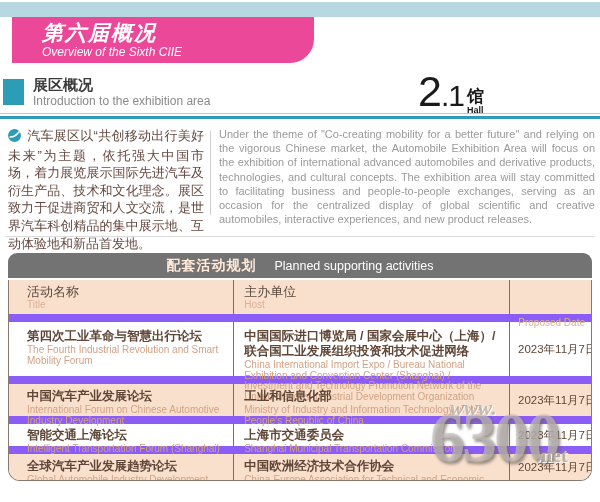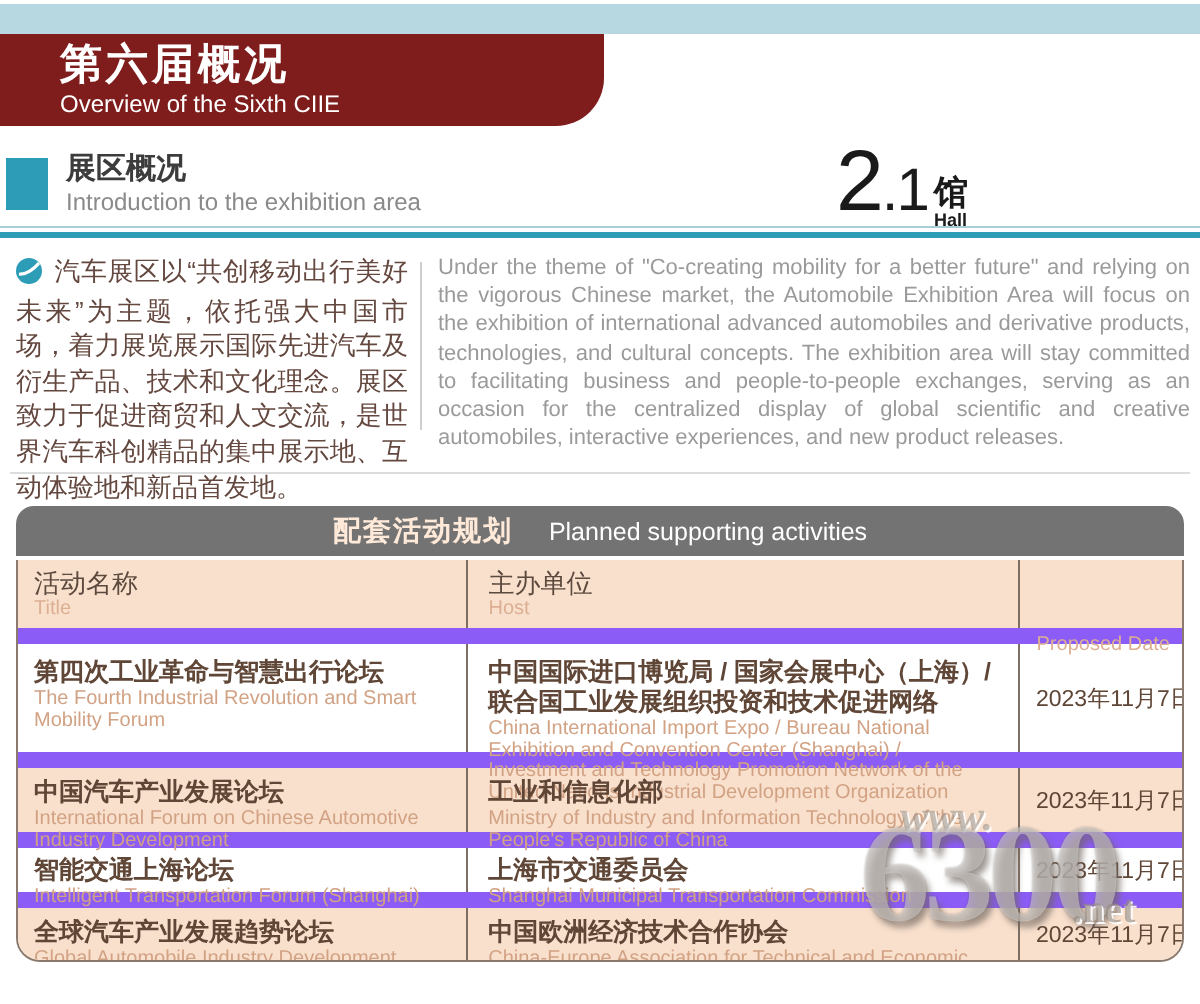--- a/index.html
+++ b/index.html
@@ -1,22 +1,22 @@
 <!DOCTYPE html>
 <html><head>
 <meta charset="utf-8">
 <style>
   html,body{margin:0;padding:0;background:#fff;}
   .page{position:relative;width:600px;height:502px;background:#fff;overflow:hidden;
         font-family:"Liberation Sans",sans-serif;}
 
   
   .topstrip{position:absolute;left:0;top:2px;width:600px;height:15px;background:#b7d8e0;}
-  .banner{position:absolute;left:0;top:17px;width:302px;height:46px;background:#7f1d1d;
-          border-radius:0 0 24px 0;color:#fff;padding:4px 0 0 30px;box-sizing:border-box;}
+  .banner{position:absolute;left:12px;top:17px;width:302px;height:46px;background:#ec4899;
+          border-radius:0 0 24px 0;color:#fff;padding:4px 0 0 30px;box-sizing:border-box;font-style:italic;}
   .banner .zh{font-size:21px;font-weight:bold;letter-spacing:2px;line-height:24px;}
   .banner .en{font-size:12px;line-height:15px;}
 
   
   .sq{position:absolute;left:3px;top:79px;width:21px;height:26px;background:#2d9cb7;}
   .sec{position:absolute;left:33px;top:76px;}
   .sec .zh{font-size:15px;font-weight:bold;color:#3c3c3c;line-height:18px;}
   .sec .en{font-size:12px;color:#8a8a8a;line-height:15px;}
   .hall{position:absolute;left:418px;top:72px;display:flex;align-items:flex-end;}
   .hall .num{font-size:43px;line-height:38px;color:#1a1a1a;letter-spacing:-1px;}
@@ -41,21 +41,21 @@
   .tbar{height:25px;background:#737373;border-radius:9px 9px 0 0;display:flex;align-items:center;
         justify-content:center;gap:18px;}
   .tbar .zh{font-size:14px;font-weight:bold;color:#ffe9d9;letter-spacing:1px;}
   .tbar .en{font-size:12.5px;color:#ffffff;}
   .tbody{border:1px solid #8a796c;border-top:none;border-radius:0 0 12px 12px;overflow:hidden;
          margin-top:2px;}
   .trow{display:flex;width:100%;box-sizing:border-box;}
   .trow + .trow{border-top:8px solid #8b5cf6;}
   .peach{background:#f9e0cd;}
   .white{background:#ffffff;}
-  .c1{width:225px;box-sizing:border-box;padding:0 8px 0 8px;}
+  .c1{width:225px;box-sizing:border-box;padding:0 8px 0 18px;}
   .c2{width:277px;box-sizing:border-box;padding:0 8px 0 10px;border-left:1px solid #7d6e63;}
   .c3{width:82px;box-sizing:border-box;padding:0 2px 0 8px;border-left:1px solid #7d6e63;
       display:flex;align-items:center;gap:36px;}
   .hrow{height:34px;}
   .hrow .c1,.hrow .c2,.hrow .c3{display:flex;flex-direction:column;justify-content:center;align-items:flex-start;}
   .hzh{font-size:13px;color:#5c4a3e;line-height:15px;}
   .hen{font-size:10px;color:#dcaf93;line-height:11px;}
   .r1{height:62px;}.r2{height:40px;}.r3{height:30px;}.r4{height:34px;}
   .tzh{font-size:12.5px;font-weight:bold;color:#5f4636;line-height:15px;}
   .ten{font-size:10px;color:#d2a284;line-height:10.5px;margin-top:1px;}

